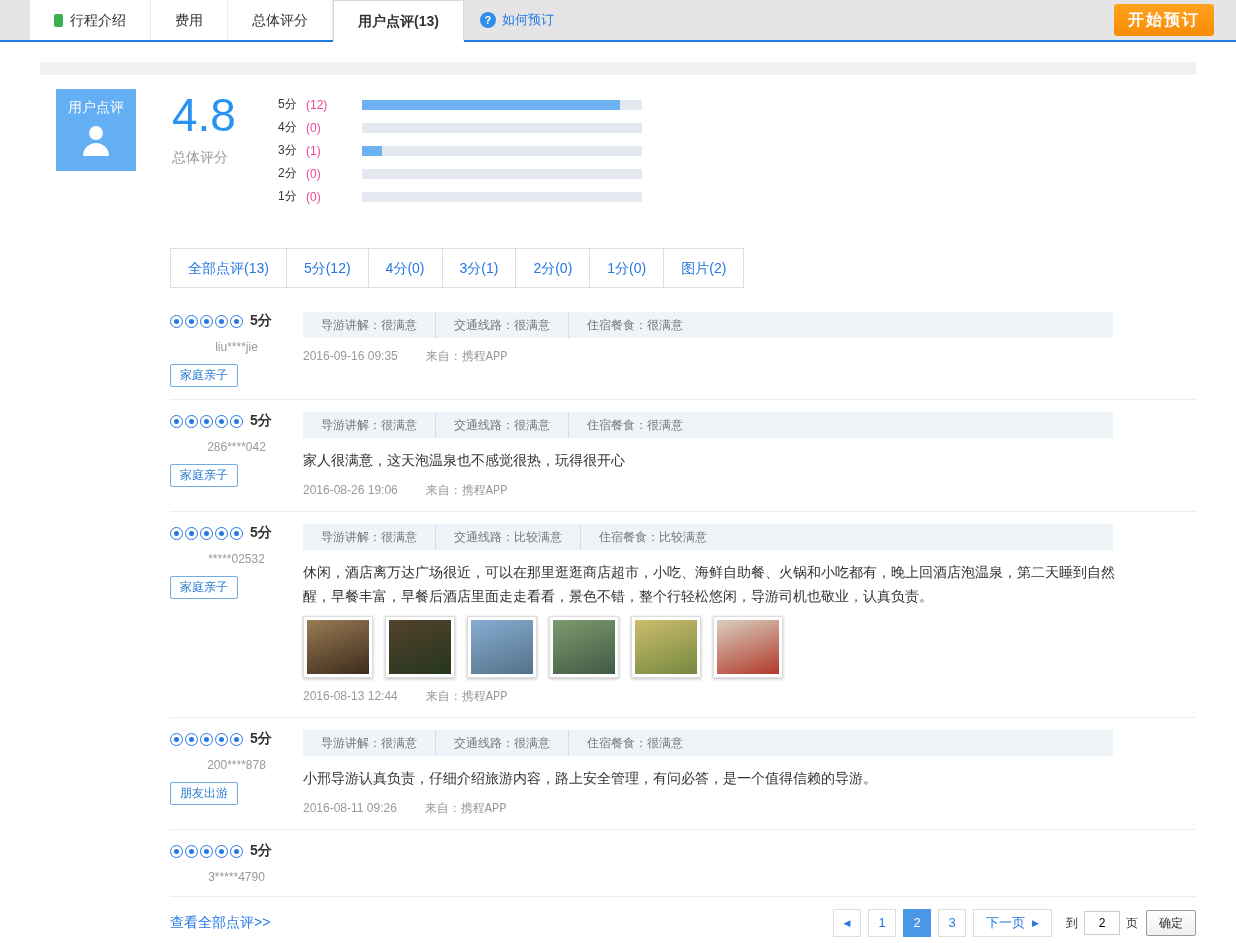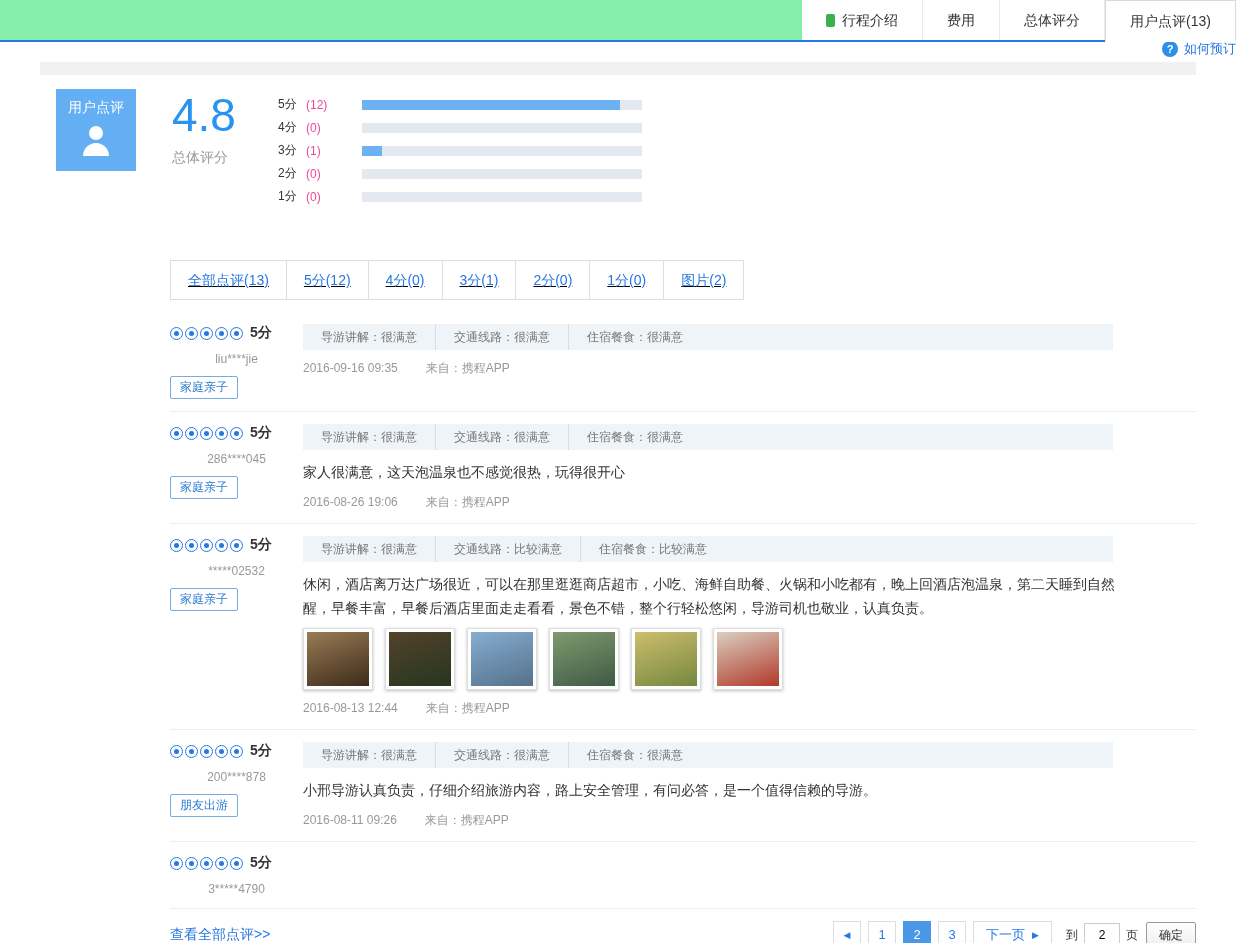--- a/index.html
+++ b/index.html
@@ -8,30 +8,30 @@
     background:#e9e9e9;
     font-family:"Liberation Sans","DejaVu Sans",sans-serif;
     overflow:hidden;
   }
   .page { width:1236px; min-height:936px; background:#fff; }
 
   
   .tabbar {
     display:flex; align-items:flex-end;
     height:42px; border-bottom:2px solid #2577e3;
-    padding-left:30px; position:relative; background:#86efac;flex-direction:column;
+    padding-left:30px; position:relative; background:#e5e5e5;
   }
   .tabs { display:flex; align-items:flex-end; height:42px; }
   .tab {
     height:40px; line-height:40px; padding:0 24px; font-size:14px; color:#333;
     display:flex; align-items:center; gap:7px; cursor:pointer; background:#fff;
     border-right:1px solid #eaeaea;
   }
   .tab.active {
-    font-weight:normal; height:42px; margin-bottom:-2px; z-index:2;
+    font-weight:bold; height:42px; margin-bottom:-2px; z-index:2;
     border:1px solid #d9d9d9; border-bottom:2px solid #fff;justify-content:center;
   }
   .tab-icon {
     display:inline-block; width:9px; height:13px; border-radius:2px;
     background:#3cb04c;
   }
   .help {
     display:flex; align-items:center; gap:6px; height:40px; margin-left:16px;
     color:#2577e3; font-size:13px; cursor:pointer;
   }
@@ -44,40 +44,40 @@
     position:absolute; right:22px; top:4px; width:100px; height:32px;
     border:none; border-radius:3px; cursor:pointer;
     background:linear-gradient(#ffa21f,#f88c06);
     color:#fff; font-size:16px; font-weight:bold; letter-spacing:2px;
     font-family:inherit;
   }
 
   .gray-strip { margin:20px 40px 0 40px; height:13px; background:#f1f1f1; }
 
   
-  .summary { display:flex; margin:14px 0 12px 56px; min-height:116px; }
+  .summary { display:flex; margin:14px 0 0 56px; min-height:116px; }
   .badge {
     width:80px; height:82px; background:#64aef3; color:#fff;
     text-align:center; font-size:14px; padding-top:10px; flex-shrink:0;
   }
   .badge-icon { margin:9px auto 0; width:34px; }
   .badge-icon .head { display:block; width:14px; height:14px; border-radius:50%; background:#fff; margin:0 auto; }
   .badge-icon .shoulders { display:block; width:26px; height:13px; border-radius:13px 13px 0 0; background:#fff; margin:3px auto 0; }
   .score-block { margin-left:36px; width:106px; padding-top:2px; flex-shrink:0; }
   .score { font-size:46px; color:#2893f0; line-height:1.05; }
   .score-label { font-size:14px; color:#999; margin-top:10px; }
   .bars { padding-top:4px; }
   .bar-row { display:flex; align-items:center; height:23px; font-size:12px; }
   .bar-label { color:#333; width:25px; }
   .bar-count { color:#ec4899; width:42px; margin-left:3px; }
   .bar-track { display:block; width:280px; height:10px; background:#e4e9ef; margin-left:14px; }
   .bar-fill { display:block; height:10px; background:#6cb1f2; }
 
   
-  .filters { display:inline-flex; margin:40px 0 0 170px;text-decoration:underline; }
+  .filters { display:inline-flex; margin:40px 0 0 170px; }
   .filter-tab {
     height:40px; line-height:38px; padding:0 17px;
     border:1px solid #ddd; border-left:none;
     color:#2577e3; font-size:14px; cursor:pointer; background:#fff;
   }
   .filter-tab:first-child { border-left:1px solid #ddd; }
 
   
   .reviews-list { margin:12px 40px 0 170px; }
   .review-item { display:flex; padding:12px 0; border-bottom:1px solid #ededed; }
@@ -107,21 +107,21 @@
   .rv-text { font-size:14px; color:#333; line-height:24px; margin-top:10px; max-width:812px; }
   .rv-text.no-top { margin-top:0; }
   .rv-photos { display:flex; gap:12px; margin-top:8px; }
   .photo {
     display:block; width:70px; height:62px; background:#fff;
     border:1px solid #ddd; box-shadow:0 1px 3px rgba(0,0,0,.25);
     padding:3px; cursor:pointer;
   }
   .photo-inner { display:block; width:100%; height:100%; }
   .rv-meta { margin-top:10px; font-size:12px; color:#999; }
-  .rv-meta .src { margin-left:28px; }
+  .rv-meta .src { margin-left:28px;font-family:Liberation Mono, monospace; }
 
   
   .footer {
     display:flex; align-items:center; justify-content:space-between;
     margin:12px 40px 0 170px; padding-bottom:10px;
   }
   .view-all { color:#2577e3; font-size:14px; cursor:pointer; text-decoration:none; }
   .pagination { display:flex; align-items:center; }
   .pages { display:flex; }
   .pg-btn {
@@ -255,21 +255,21 @@
         </div>
       </div>
       <div class="review-item">
         <div class="rv-left"><div class="stars-row">
             <span class="circle"></span>
             <span class="circle"></span>
             <span class="circle"></span>
             <span class="circle"></span>
             <span class="circle"></span>
             <span class="score-txt">5分</span>
-          </div><div class="rv-user">286****045</div><span class="rv-tag">家庭亲子</span></div>
+          </div><div class="rv-user">286****042</div><span class="rv-tag">家庭亲子</span></div>
         <div class="rv-right">
           <div class="aspects">
             <span class="aspect">导游讲解：很满意</span>
             <span class="aspect">交通线路：很满意</span>
             <span class="aspect">住宿餐食：很满意</span>
           </div>
           <div class="rv-text">家人很满意，这天泡温泉也不感觉很热，玩得很开心</div>
           <div class="rv-meta"><span class="date">2016-08-26 19:06</span><span class="src">来自：携程APP</span></div>
         </div>
       </div>

